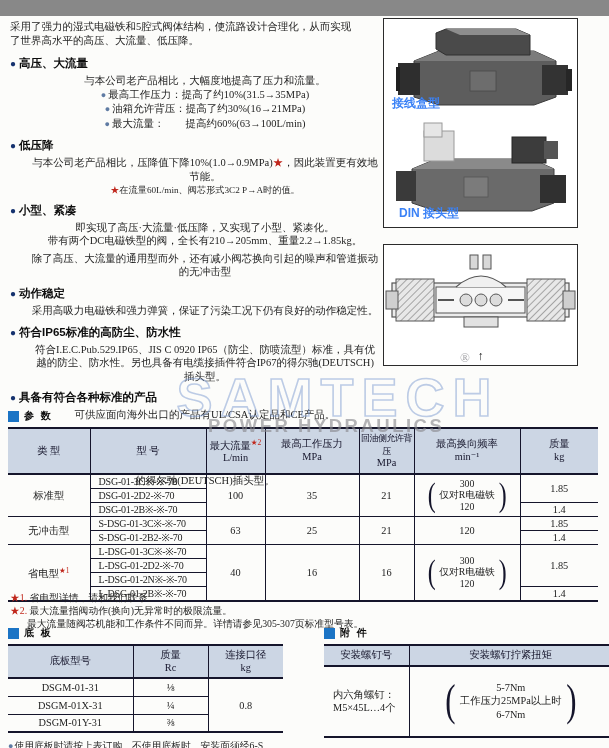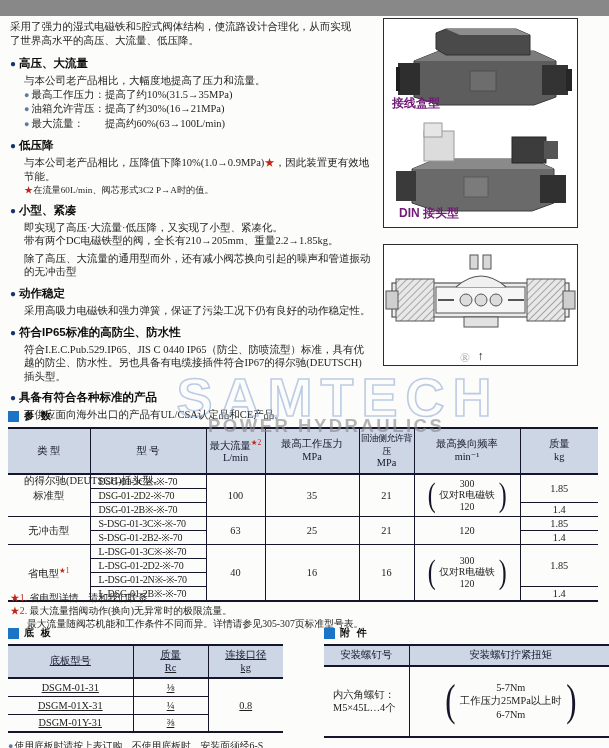--- a/index.html
+++ b/index.html
@@ -5,31 +5,31 @@
   * { margin:0; padding:0; box-sizing:border-box; }
   body { background:#888; font-family:"Liberation Serif","DejaVu Serif",serif; }
   .page { position:relative; width:609px; height:748px; background:#fcfcfa; margin:16px auto; overflow:hidden; color:#222; }
 
   
   .left-col { position:absolute; left:10px; top:4px; width:376px; }
   .intro { font-size:10.5px; line-height:14px; margin-bottom:5px; }
   .feat { margin-bottom:4px; }
   .feat-h { font-family:Liberation Sans, sans-serif; font-weight:bold; font-size:11.5px; color:#0d0d0d; line-height:20px; }
   .feat-h .bull { color:#15326e; font-size:10px; margin-right:3px; }
-  .feat-b { margin-left:14px; font-size:10.5px; line-height:13.6px; color:#1e1e1e; }
+  .feat-b { margin-left:14px; font-size:10.5px; line-height:13.6px; color:#1e1e1e;text-align:center; }
   .subline .sbull { color:#5f7ba3; font-size:9px; margin-right:2px; }
   .smallnote { font-size:9.2px; color:#2a2a2a; line-height:12px; }
   .red { color:#c0271c; }
   .sup-red { color:#c0271c; font-size:7.5px; vertical-align:super; }
 
   
   .imgbox { position:absolute; background:#fff; border:1.2px solid #2b2b2b; }
   .box1 { left:383px; top:2px; width:195px; height:210px; }
   .box2 { left:383px; top:228px; width:195px; height:122px; }
-  .photo-label { position:absolute; font-family:"Liberation Sans","DejaVu Sans",sans-serif; font-weight:bold; font-size:12px; color:#701a75;text-align:center; }
+  .photo-label { position:absolute; font-family:"Liberation Sans","DejaVu Sans",sans-serif; font-weight:bold; font-size:12px; color:#3b82f6;text-align:center; }
   .arrow-up { position:absolute; bottom:1px; left:50%; transform:translateX(-50%); font-weight:bold; font-size:12px; color:#111; }
 
   
   .wm { position:absolute; left:92px; top:348px; width:492px; height:74px; pointer-events:none; z-index:6; }
   .wm-cn { position:absolute; left:58px; top:2px; font-size:33px; letter-spacing:16px; color:rgba(115,150,210,0.34); white-space:nowrap; font-weight:bold; }
   .wm-sub { position:absolute; left:116px; top:51px; font-family:"Liberation Sans","DejaVu Sans",sans-serif; font-weight:bold; font-size:18.5px; letter-spacing:2.5px; color:rgba(135,135,140,0.62); }
   .wm-reg { position:absolute; left:368px; top:-14px; font-size:13px; color:rgba(130,130,135,0.7); }
 
   
   .sec-title { display:flex; align-items:center; font-family:"Liberation Sans","DejaVu Sans",sans-serif; font-weight:bold; font-size:10px; color:#0d0d0d; letter-spacing:2px; }
@@ -49,21 +49,21 @@
   .params-table td { height:14px; }
   .model-cell { text-align:left !important; padding-left:8px !important; font-size:10px !important; letter-spacing:-0.2px; }
   .paren-box { display:flex; align-items:center; justify-content:center; }
   .paren-stack { font-size:9.8px; line-height:11.5px; padding:1px 2px; }
   .bigparen { font-size:34px; font-weight:400; color:#15152b; transform:scaleX(0.7); line-height:1; }
   .pnotes { position:absolute; left:10px; top:576px; font-size:9.8px; line-height:12.8px; color:#1e1e1e; }
   .pnotes .indent { margin-left:17px; }
 
   
   .plate-sec { position:absolute; left:8px; top:610px; width:280px; }
-  .plate-table { width:275px; margin-top:4px;text-decoration:underline; }
+  .plate-table { width:275px; margin-top:4px; }
   .plate-table td { height:18px; }
   .plate-note { margin-top:6px; font-size:9.8px; line-height:13px; color:#1e1e1e; }
   .plate-note .sbull { color:#5f7ba3; font-size:9px; margin-right:1px; }
   .plate-note .cont { margin-left:11px; }
 
   .acc-sec { position:absolute; left:324px; top:610px; width:292px; }
   .acc-table { width:288px; margin-top:4px; }
   .acc-table td { height:71px; }
   .screw-cell { text-align:left !important; padding-left:9px !important; font-size:10.3px; line-height:14px; }
 </style>
@@ -115,21 +115,21 @@
     <div class="feat">
       <div class="feat-h"><span class="bull">●</span><span>动作稳定</span></div>
       <div class="feat-b">
         <div>采用高吸力电磁铁和强力弹簧，保证了污染工况下仍有良好的动作稳定性。</div>
       </div>
     </div>
 
     <div class="feat">
       <div class="feat-h"><span class="bull">●</span><span>符合IP65标准的高防尘、防水性</span></div>
       <div class="feat-b">
-        <div>符合I.E.C.Pub.529.IP65、JIS C 0440 IP65（防尘、防喷流型）标准，具有优</div>
+        <div>符合I.E.C.Pub.529.IP65、JIS C 0920 IP65（防尘、防喷流型）标准，具有优</div>
         <div>越的防尘、防水性。另也具备有电缆接插件符合IP67的得尔驰(DEUTSCH)</div>
         <div>插头型。</div>
       </div>
     </div>
 
     <div class="feat">
       <div class="feat-h"><span class="bull">●</span><span>具备有符合各种标准的产品</span></div>
       <div class="feat-b">
         <div>可供应面向海外出口的产品有UL/CSA认定品和CE产品。</div>
       </div>

